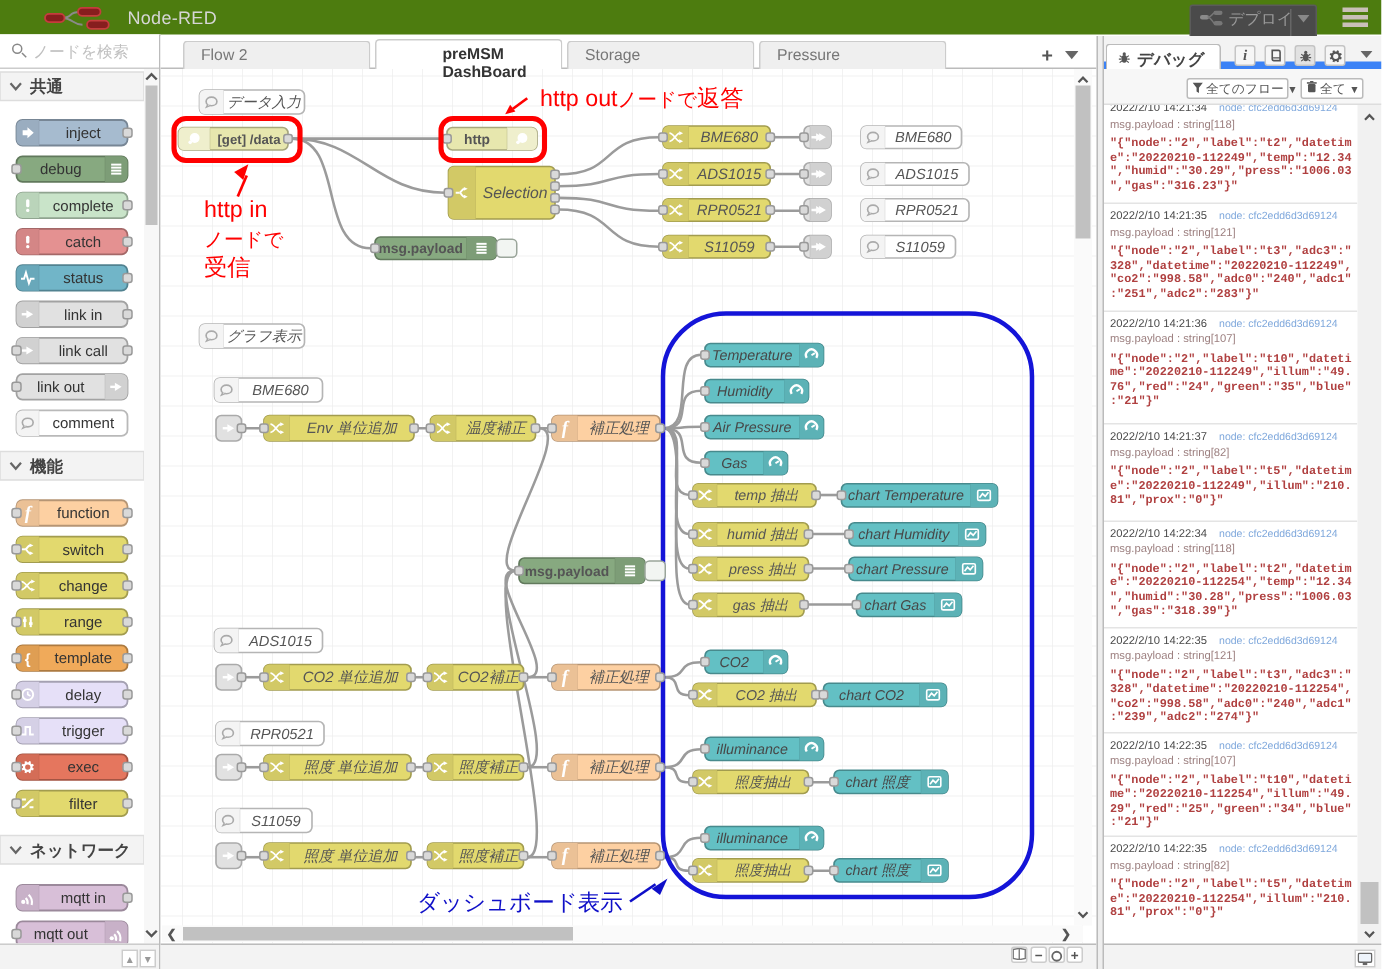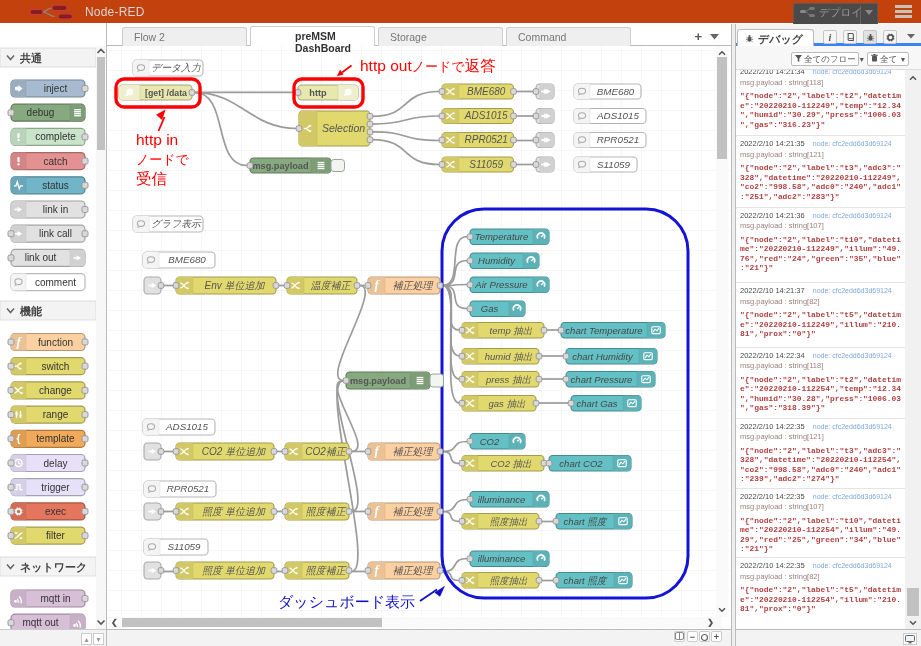--- a/index.html
+++ b/index.html
@@ -1,18 +1,18 @@
 <!DOCTYPE html>
 <html><head><meta charset="utf-8"><style>
 * { margin:0; padding:0; box-sizing:border-box; }
 body { font-family:"Liberation Sans", sans-serif; }
 #app { position:relative; width:921px; height:646px; overflow:hidden; background:#fff; }
 .abs { position:absolute; }
 
-#hdr { left:0; top:0; width:921px; height:23px; background:#c2410c; }
+#hdr { left:0; top:0; width:921px; height:23px; background:#4d7c0f; }
 #hdr .title { position:absolute; left:85px; top:5px; color:#d6d6d6; font-size:12px; letter-spacing:0.2px; }
 #deploy { position:absolute; left:793px; top:3px; width:85px; height:35px; background:#4a4a4a; border:1px solid #5a5a5a; border-radius:2px; }
 #deploy .txt { position:absolute; left:25px; top:2px; font-size:10.5px; color:#999; }
 #deploy .sep { position:absolute; right:16px; top:2px; bottom:2px; width:1px; background:#666; }
 #burger div { width:17px; height:3px; background:#c9c0b8; margin:2px 0; }
 
 #pal { left:0; top:23px; width:107px; height:623px; background:#fff; border-right:1px solid #bbb; }
 #psearch { position:absolute; left:0; top:0; width:106px; height:23px; border-bottom:1px solid #ccc; background:#fff; }
 #psearch .ph { position:absolute; left:22px; top:5px; color:#c0c0c0; font-size:10.5px; }
 #psearch .mag { position:absolute; left:8px; top:6px; width:7px; height:7px; border:1.4px solid #888; border-radius:50%; }
@@ -29,21 +29,21 @@
 .zbtn { position:absolute; top:1px; width:11px; height:11px; background:#fff; border:1px solid #ccc; border-radius:2px; color:#555; font-size:9px; font-weight:700; text-align:center; line-height:10px; }
 #hscroll { left:108px; top:617px; width:614px; height:11px; background:#fafafa; }
 #hscroll .thumb { position:absolute; left:14px; top:1px; width:260px; height:9px; background:#c1c1c1; }
 #vscroll { left:716px; top:46px; width:12px; height:571px; background:#fafafa; }
 #vscroll .thumb { position:absolute; left:1px; top:11px; width:10px; height:102px; background:#c1c1c1; }
 .sarrow { color:#555; font-size:8px; font-weight:700; font-family:"Liberation Sans", sans-serif; }
 
 #split { left:731px; top:24px; width:5px; height:622px; background:#eee; border-left:1px solid #bbb; border-right:1px solid #bbb; }
 
 #side { left:736px; top:24px; width:185px; height:622px; background:#fff; }
-#stabs { position:absolute; left:0; top:0; width:185px; height:22px; background:#f3f3f3; border-bottom:3px solid #3b82f6; }
+#stabs { position:absolute; left:0; top:0; width:185px; height:22px; background:#f3f3f3; border-bottom:5px solid #3b82f6; }
 #sdtab { position:absolute; left:1px; top:5px; width:77px; height:17px; background:#fff; border:1px solid #bbb; border-bottom:none; border-radius:3px 3px 0 0; z-index:2; }
 #sdtab span { position:absolute; left:20px; top:2px; font-size:11px; font-weight:700; color:#444; }
 .sbtn { position:absolute; top:6px; width:14px; height:14px; background:#f6f6f6; border:1px solid #c5c5c5; border-radius:2px; color:#555; text-align:center; font-size:9px; line-height:13px; }
 #stool { position:absolute; left:0; top:22px; width:185px; height:24px; background:#f7f7f7; border-bottom:1px solid #ddd; }
 .tbtn { position:absolute; top:6px; height:14px; background:#fff; border:1px solid #bbb; border-radius:2px; font-size:8.5px; color:#555; line-height:12px; padding:0 3px; white-space:nowrap; }
 #slist { position:absolute; left:0; top:46px; width:169px; height:559px; background:#fff; overflow:hidden; }
 #sscroll { position:absolute; left:169px; top:46px; width:16px; height:559px; background:#f1f1f1; }
 #sscroll .thumb { position:absolute; left:2px; top:518px; width:12px; height:28px; background:#c1c1c1; }
 #sfoot { position:absolute; left:0; top:605px; width:185px; height:17px; background:#f3f3f3; border-top:1px solid #bbb; }
 .dmsg { position:absolute; left:0; width:169px; border-top:1px solid #e4e4e4; padding:3px 4px 0 4px; }
@@ -78,20 +78,24 @@
         </svg>
   </div>
   <div id="burger" class="abs" style="left:895px;top:3px">
         <div></div>
         <div></div>
         <div></div>
       </div>
 </div>
 
 <div id="pal" class="abs">
+  <div id="psearch">
+        <div class="mag"></div>
+        <div class="ph">ノードを検索</div>
+      </div>
   <svg width="96" height="583" viewBox="0 0 96 583" style="position:absolute;left:0;top:23px">
         <defs></defs>
         <rect x="0" y="2" width="96" height="19" fill="#f3f3f3" stroke="#dddddd" stroke-width="1"></rect>
         <path d="M7,9.5 l3.5,4 3.5,-4" stroke="#666" stroke-width="1.5" fill="none"></path>
         <text x="20" y="15.5" font-size="11" font-weight="700" fill="#444" font-family="Liberation Sans, sans-serif">共通</text>
         <rect x="11" y="34" width="74" height="17" rx="4" fill="#a6bbcf" stroke="#778695" stroke-width="1.2"></rect>
         <path d="M26,34 h-11 a4,4 0 0 0 -4,4 v9 a4,4 0 0 0 4,4 h11 z" fill="#9aadc0"></path>
         <line x1="26" y1="34.5" x2="26" y2="50.5" stroke="#8d9eaf" stroke-width="0.7" opacity="0.6"></line>
         <g transform="translate(18.5,42.5)">
           <path d="M-3.4,-1.7 h3.2 v-1.9 L4,0 L-0.2,3.6 v-1.9 h-3.2 Z" fill="#ffffff"></path>
@@ -307,21 +311,21 @@
   <div id="pfoot">
     <div class="sqbtn" style="left:93px;top:3px;width:11px">▾</div>
     <div class="sqbtn" style="left:81px;top:3px;width:11px">▴</div>
   </div>
 </div>
 
 <div id="tabbar" class="abs">
   <div class="tab" style="left:15px;width:125px;">Flow 2</div>
   <div class="tab active" style="left:143px;width:125px;padding-left:44px;">preMSM DashBoard</div>
   <div class="tab" style="left:271px;width:125px;">Storage</div>
-  <div class="tab" style="left:399px;width:125px;">Command</div>
+  <div class="tab" style="left:399px;width:125px;">Pressure</div>
   <div style="position:absolute;right:29px;top:5px;color:#555;font-size:13px;font-weight:700">+</div>
   <svg style="position:absolute;right:12px;top:10px" width="9" height="6">
         <path d="M0,0 L9,0 L4.5,5.5 Z" fill="#666"></path>
       </svg>
 </div>
 
 <svg width="624" height="583" viewBox="0 0 624 583" style="position:absolute;left:107px;top:46px">
       <defs>
         <pattern id="gr" width="20" height="20" patternUnits="userSpaceOnUse" x="15" y="5">
           <path d="M20,0 L20,20 M0,20 L20,20" stroke="#eeeeee" stroke-width="1" fill="none"></path>

